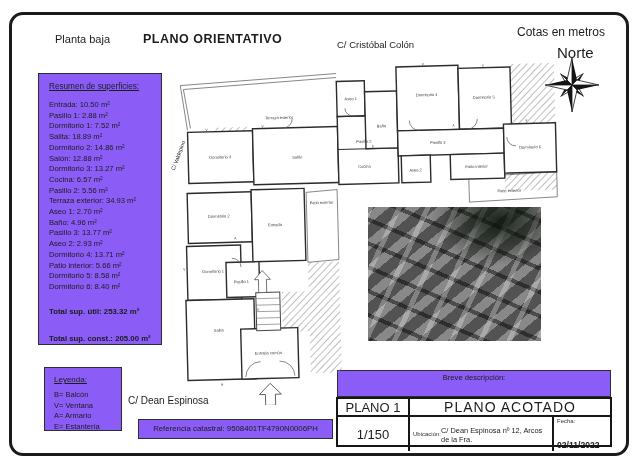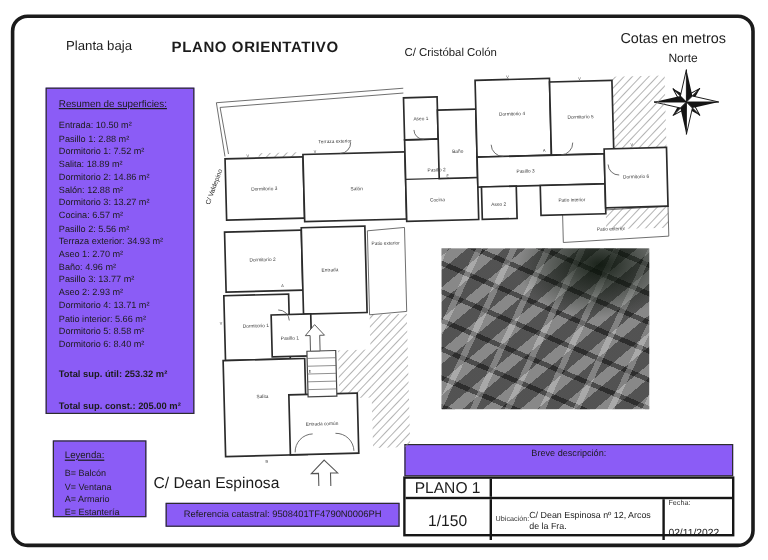--- a/index.html
+++ b/index.html
@@ -4,48 +4,48 @@
 <style>
   html,body{margin:0;padding:0;background:#fff;}
   body{width:640px;height:467px;position:relative;font-family:"Liberation Sans",sans-serif;color:#1c1c1c;overflow:hidden;}
   .abs{position:absolute;}
   .page-border{left:9px;top:12px;width:614px;height:438px;border:3px solid #1b1b1b;border-radius:14px;}
   .lbl{position:absolute;white-space:nowrap;color:#1c1c1c;}
   .planta{left:55px;top:33px;font-size:11px;}
   .title{left:143px;top:32px;font-size:12.5px;font-weight:bold;letter-spacing:.5px;}
   .street-top{left:337px;top:39px;font-size:9.5px;}
   .cotas{left:517px;top:25px;font-size:12px;}
-  .norte{left:557px;top:44px;font-size:10px;}
+  .norte{left:557px;top:44px;font-size:15px;}
   .compass{left:540px;top:53px;width:64px;height:64px;}
   .box{position:absolute;border:1px solid #2d2d2d;background:#8b5cf6;}
   .summary{left:38px;top:73px;width:124px;height:272px;padding:8px 4px 0 10px;box-sizing:border-box;}
   .summary-title{font-size:8.2px;text-decoration:underline;margin-bottom:9px;}
   .sline{font-size:7.6px;line-height:10.7px;}
   .stotal{font-size:7.8px;font-weight:bold;margin-top:14px;}
   .stotal2{font-size:7.8px;font-weight:bold;margin-top:18px;}
   .legend{left:44px;top:367px;width:78px;height:64px;padding:7px 0 0 9px;box-sizing:border-box;}
   .legend-title{font-size:8px;text-decoration:underline;margin-bottom:6px;}
   .lline{font-size:7.5px;line-height:10.5px;}
   .cadastral{left:138px;top:419px;width:193px;height:18px;font-size:7.8px;line-height:18px;text-align:center;}
-  .street-bottom{left:128px;top:395px;font-size:13px;}
+  .street-bottom{left:128px;top:395px;font-size:10px;}
   .desc{left:337px;top:370px;width:272px;height:23px;text-align:center;padding-top:2px;box-sizing:content-box;}
   .desc-title{font-size:7.6px;line-height:9.5px;}
   .desc-text{font-size:7.6px;line-height:10px;}
   .tblock{left:336px;top:397px;width:276px;height:50px;border:2px solid #161616;box-sizing:border-box;display:flex;flex-direction:column;background:#fff;}
   .trow1{height:26px;border-bottom:2px solid #161616;display:flex;}
   .trow2{flex:1;display:flex;}
   .tc{display:flex;align-items:center;justify-content:center;box-sizing:border-box;}
   .tc-id{width:72px;border-right:2px solid #161616;font-size:13px;}
   .tc-name{flex:1;font-size:14px;letter-spacing:1px;}
   .tc-scale{width:72px;border-right:2px solid #161616;font-size:13px;text-align:right;}
   .tc-loc{flex:1;border-right:2px solid #161616;flex-direction:row;align-items:center;justify-content:flex-start;padding:1px 3px;}
   .tc-date{width:56px;flex-direction:column;align-items:flex-start;justify-content:flex-start;padding:1px 3px;}
   .tiny-label{font-size:6px;color:#333;}
   .tc-loc .val{font-size:7.4px;margin-top:2px;}
-  .tc-date .val{font-size:8.6px;margin-top:16px;}
+  .tc-date .val{font-size:8.6px;margin-top:16px;font-weight:bold;}
   .plan-svg{left:170px;top:55px;width:395px;height:350px;z-index:2;}
   .photo{left:368px;top:207px;width:173px;height:134px;z-index:5;
     background:
       radial-gradient(95px 62px at 76% 10%, rgba(8,18,8,.85), rgba(0,0,0,0) 72%),
       repeating-linear-gradient(115deg, rgba(255,255,255,.28) 0 5px, rgba(0,0,0,0) 5px 26px),
       repeating-linear-gradient(23deg, rgba(0,0,0,.45) 0 4px, rgba(0,0,0,0) 4px 22px),
       repeating-linear-gradient(-40deg, rgba(255,255,255,.18) 0 9px, rgba(0,0,0,.25) 9px 20px),
       #6e6e6e;}
   .room-label{font-size:4px;fill:#3a3a3a;}
   .marker{font-size:3.2px;fill:#333;}
@@ -217,20 +217,21 @@
 <div class="lbl street-bottom">C/ Dean Espinosa</div>
 <div class="box cadastral">Referencia catastral: 9508401TF4790N0006PH</div>
 
 <div class="box desc">
   <div class="desc-title">Breve descripción:</div>
 </div>
 
 <div class="abs tblock">
   <div class="trow1">
     <div class="tc tc-id">PLANO 1</div>
+    <div class="tc tc-name">PLANO ACOTADO</div>
   </div>
   <div class="trow2">
     <div class="tc tc-scale">1/150</div>
     <div class="tc tc-loc">
       <span class="tiny-label">Ubicación:</span>
       <span class="val">C/ Dean Espinosa nº 12, Arcos de la Fra.</span>
     </div>
     <div class="tc tc-date">
       <span class="tiny-label">Fecha:</span>
       <span class="val">02/11/2022</span>

